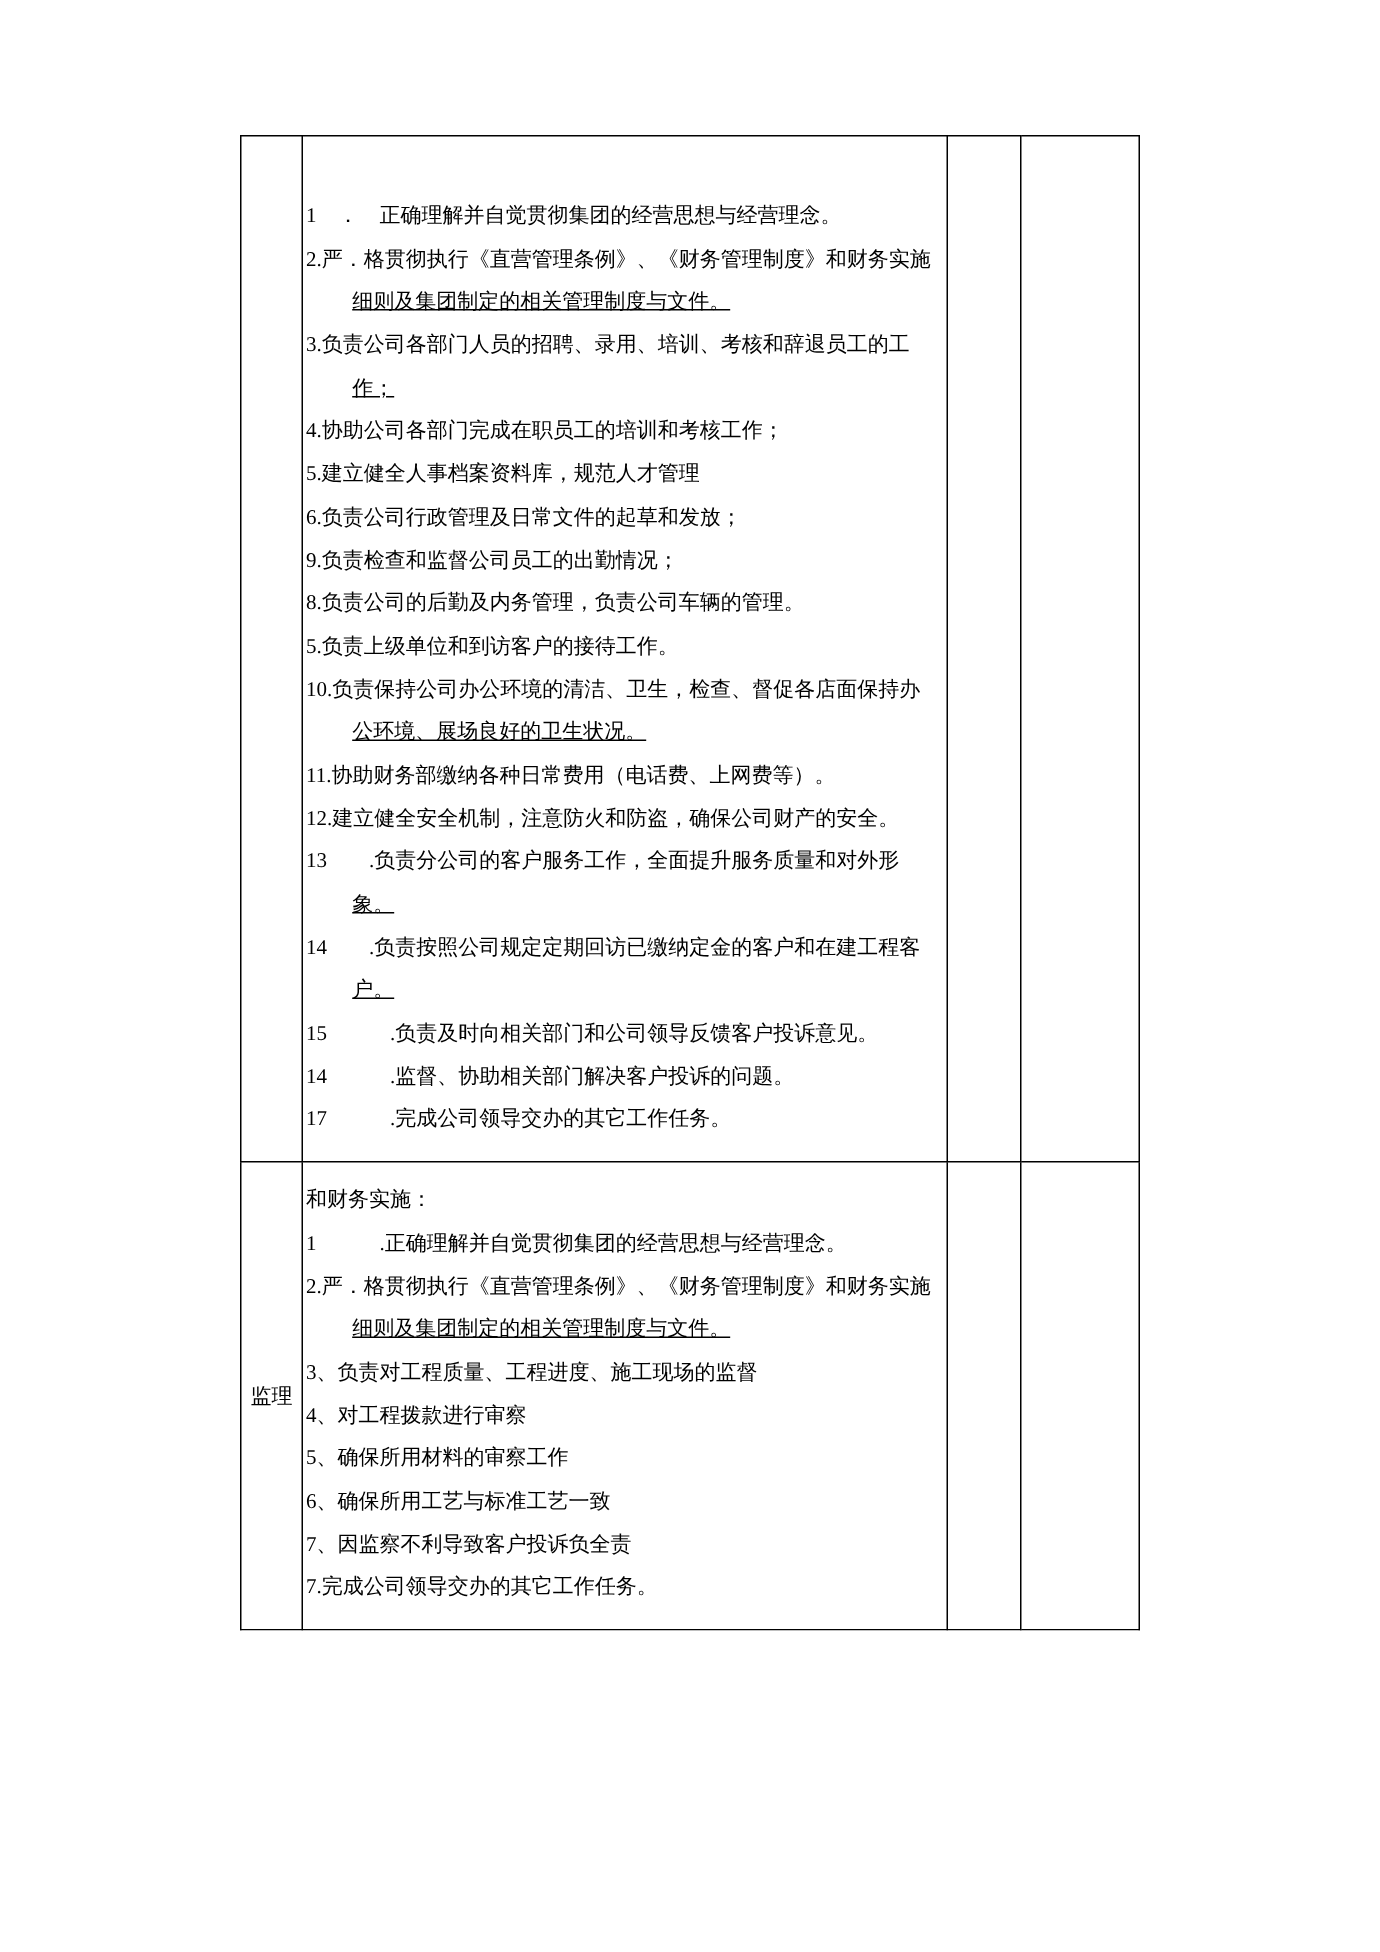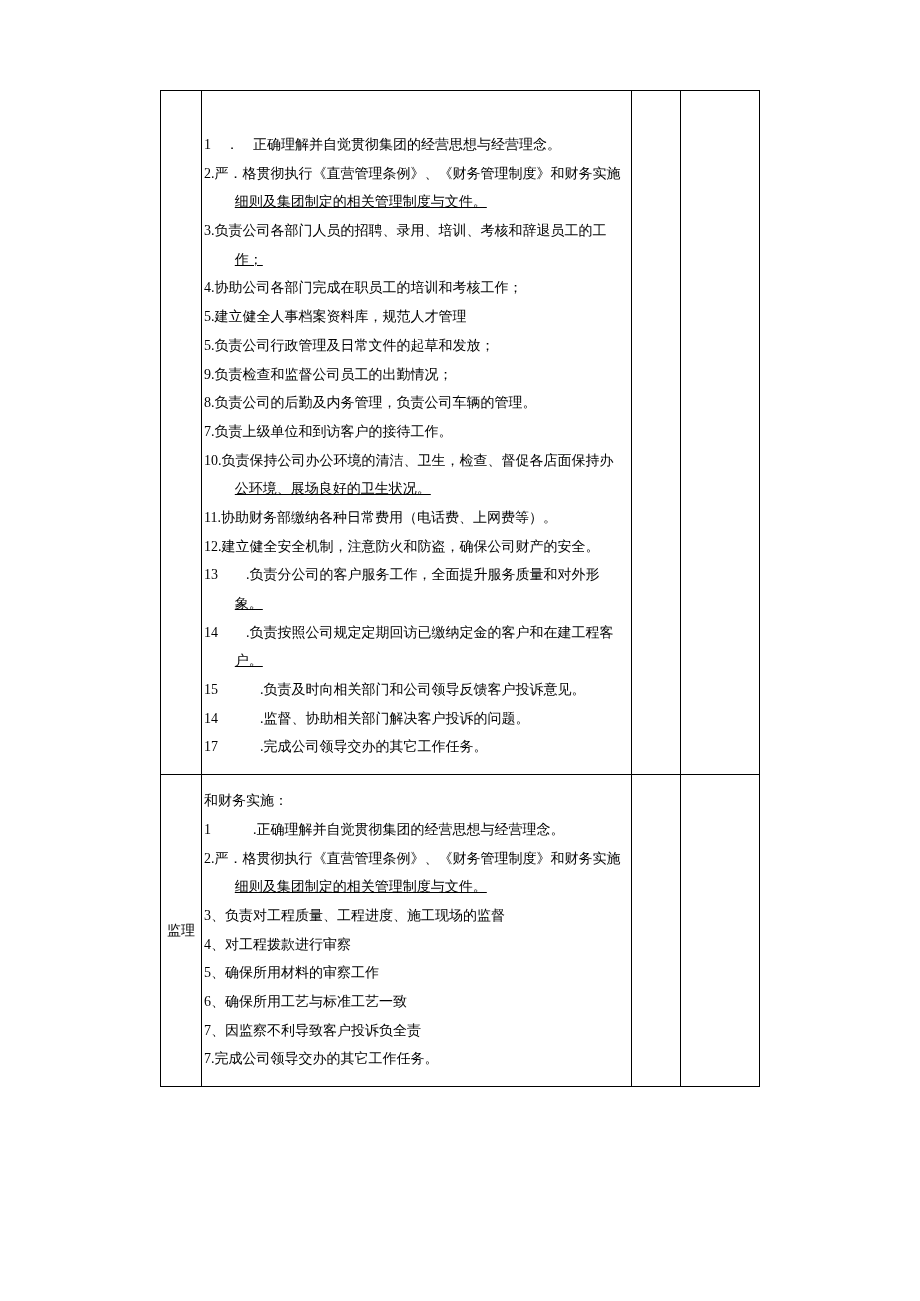--- a/index.html
+++ b/index.html
@@ -66,24 +66,24 @@
           <td class="col-content">
             <div class="content-inner">
               <span class="line top-space"></span>
               <span class="line">1　．　正确理解并自觉贯彻集团的经营思想与经营理念。</span>
               <span class="line">2.严．格贯彻执行《直营管理条例》、《财务管理制度》和财务实施</span>
               <span class="line"><span class="indent">细则及集团制定的相关管理制度与文件。</span></span>
               <span class="line">3.负责公司各部门人员的招聘、录用、培训、考核和辞退员工的工</span>
               <span class="line"><span class="indent">作；</span></span>
               <span class="line">4.协助公司各部门完成在职员工的培训和考核工作；</span>
               <span class="line">5.建立健全人事档案资料库，规范人才管理</span>
-              <span class="line">5.负责公司行政管理及日常文件的起草和发放；</span>
+              <span class="line">6.负责公司行政管理及日常文件的起草和发放；</span>
               <span class="line">9.负责检查和监督公司员工的出勤情况；</span>
               <span class="line">8.负责公司的后勤及内务管理，负责公司车辆的管理。</span>
-              <span class="line">7.负责上级单位和到访客户的接待工作。</span>
+              <span class="line">5.负责上级单位和到访客户的接待工作。</span>
               <span class="line">10.负责保持公司办公环境的清洁、卫生，检查、督促各店面保持办</span>
               <span class="line"><span class="indent">公环境、展场良好的卫生状况。</span></span>
               <span class="line">11.协助财务部缴纳各种日常费用（电话费、上网费等）。</span>
               <span class="line">12.建立健全安全机制，注意防火和防盗，确保公司财产的安全。</span>
               <span class="line">13　　.负责分公司的客户服务工作，全面提升服务质量和对外形</span>
               <span class="line"><span class="indent">象。</span></span>
               <span class="line">14　　.负责按照公司规定定期回访已缴纳定金的客户和在建工程客</span>
               <span class="line"><span class="indent">户。</span></span>
               <span class="line">15　　　.负责及时向相关部门和公司领导反馈客户投诉意见。</span>
               <span class="line">14　　　.监督、协助相关部门解决客户投诉的问题。</span>

